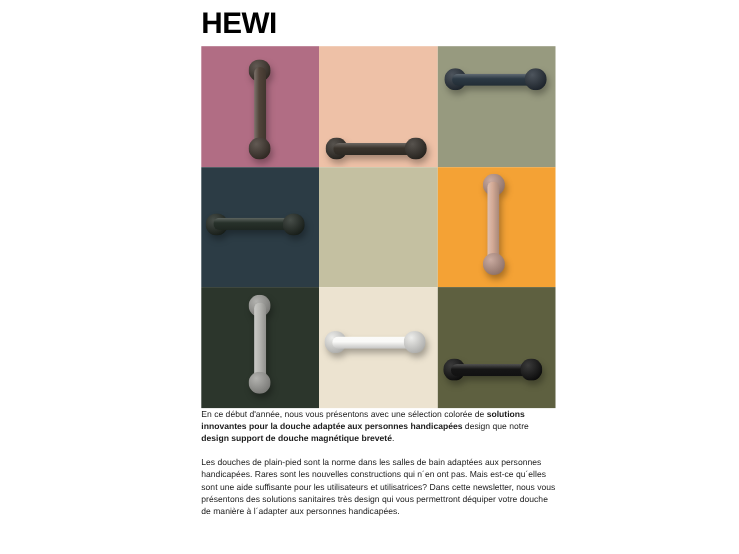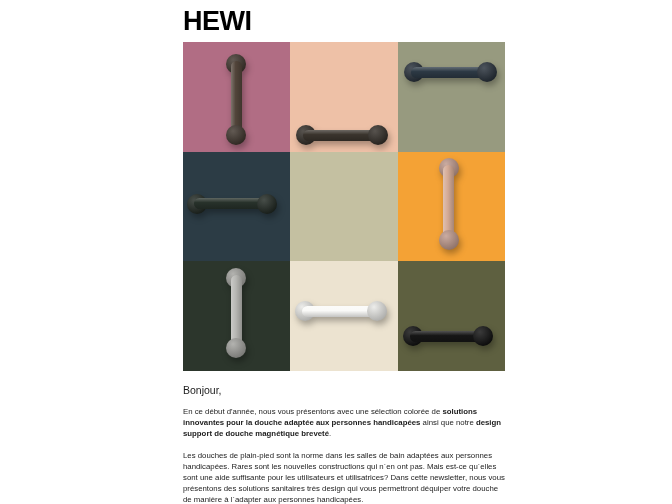--- a/index.html
+++ b/index.html
@@ -135,20 +135,19 @@
       </div>
       <div class="tile" style="background: rgb(94, 96, 64);">
         <div class="bar h" style="--tube: #161616; --flange: #0f0f0f; left: 5px; width: 90px; top: 65px;">
           <span class="f f1"></span>
           <span class="tube"></span>
           <span class="f f2"></span>
         </div>
       </div>
     </div>
 
-  <p class="greeting">Bonjour,</p>
 
   <div>
-      <p class="para"><span>En ce début d'année, nous vous présentons avec une sélection colorée de </span><b>solutions innovantes pour la douche adaptée aux personnes handicapées</b><span> ainsi que notre </span><b>design support de douche magnétique breveté</b><span>.</span></p>
+      <p class="para"><span>En ce début d'année, nous vous présentons avec une sélection colorée de </span><b>solutions innovantes pour la douche adaptée aux personnes handicapées</b><span> design que notre </span><b>design support de douche magnétique breveté</b><span>.</span></p>
       <p class="para"><span>Les douches de plain-pied sont la norme dans les salles de bain adaptées aux personnes handicapées. Rares sont les nouvelles constructions qui n´en ont pas. Mais est-ce qu´elles sont une aide suffisante pour les utilisateurs et utilisatrices? Dans cette newsletter, nous vous présentons des solutions sanitaires très design qui vous permettront déquiper votre douche de manière à l´adapter aux personnes handicapées.</span></p>
     </div>
 
 </div>
 
 </body></html>

